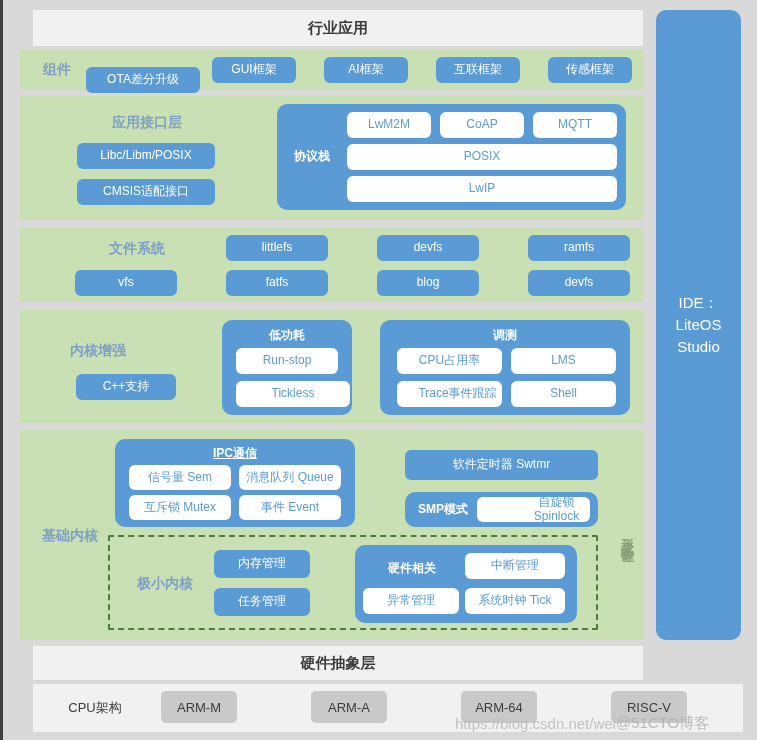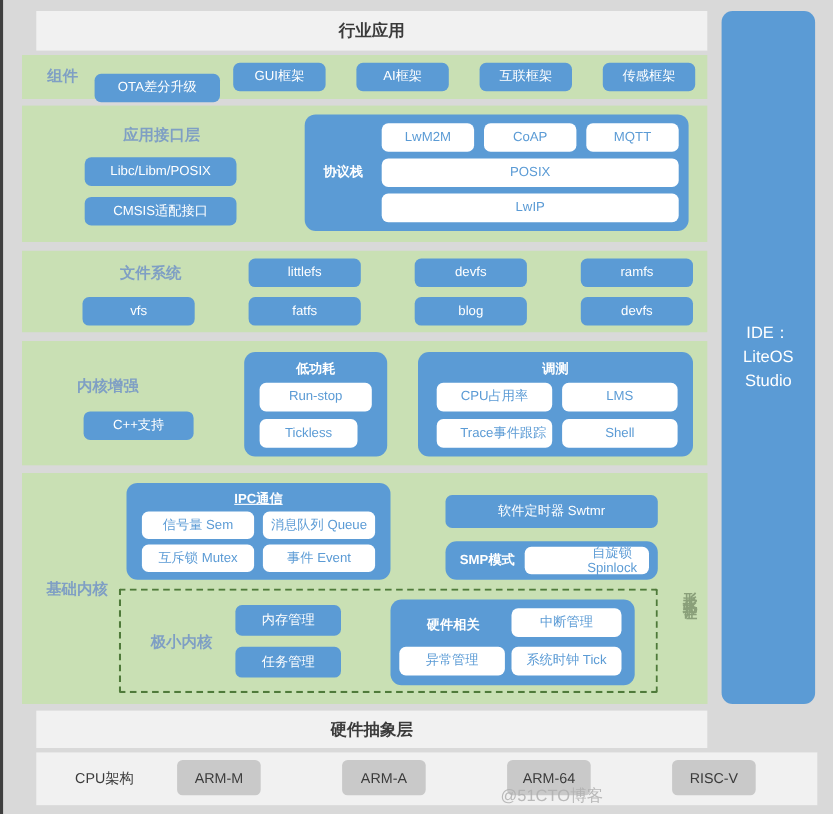--- a/index.html
+++ b/index.html
@@ -156,21 +156,21 @@
     <div class="pill abs" style="left:508px;top:42px;width:102px;height:26px;">devfs</div>
   </div>
 
   <div class="band" style="left:12px;top:310px;width:623px;height:113px;">
     <div class="rowlabel abs" style="left:28px;top:30px;width:100px;height:22px;">内核增强</div>
     <div class="pill abs" style="left:56px;top:64px;width:100px;height:26px;">C++支持</div>
 
     <div class="bluebox" style="left:202px;top:10px;width:130px;height:95px;">
       <div class="grouplabel abs" style="left:0px;top:6px;width:130px;height:18px;">低功耗</div>
       <div class="wpill abs" style="left:14px;top:28px;width:102px;height:26px;">Run-stop</div>
-      <div class="wpill abs" style="left:14px;top:61px;width:89px;height:26px;">Tickless</div>
+      <div class="wpill abs" style="left:14px;top:61px;width:114px;height:26px;">Tickless</div>
     </div>
 
     <div class="bluebox" style="left:360px;top:10px;width:250px;height:95px;">
       <div class="grouplabel abs" style="left:0px;top:6px;width:250px;height:18px;">调测</div>
       <div class="wpill abs" style="left:17px;top:28px;width:105px;height:26px;">CPU占用率</div>
       <div class="wpill abs" style="left:131px;top:28px;width:105px;height:26px;">LMS</div>
       <div class="wpill abs" style="left:17px;top:61px;width:105px;height:26px;padding-left:16px;">Trace事件跟踪</div>
       <div class="wpill abs" style="left:131px;top:61px;width:105px;height:26px;">Shell</div>
     </div>
   </div>
@@ -221,14 +221,15 @@
     <div class="cpulabel" style="left:22px;top:12px;width:80px;height:24px;">CPU架构</div>
     <div class="gpill" style="left:128px;top:7px;width:76px;height:32px;">ARM-M</div>
     <div class="gpill" style="left:278px;top:7px;width:76px;height:32px;">ARM-A</div>
     <div class="gpill" style="left:428px;top:7px;width:76px;height:32px;">ARM-64</div>
     <div class="gpill" style="left:578px;top:7px;width:76px;height:32px;">RISC-V</div>
   </div>
 
 </div>
 
 <div class="watermark">
+  <span>https://blog.csdn.net/wei</span>
   <span class="wm2">@51CTO博客</span>
 </div>
 
 </body></html>

